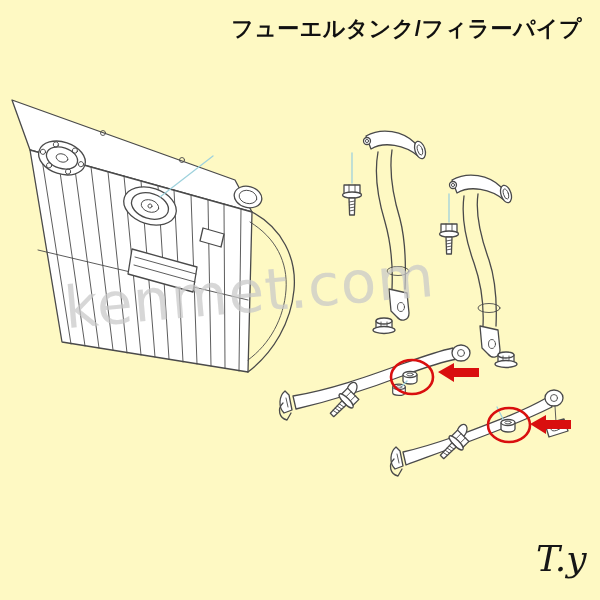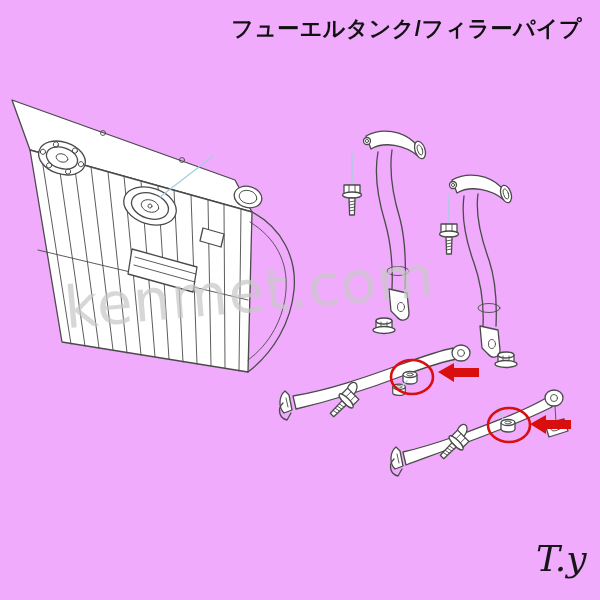--- a/index.html
+++ b/index.html
@@ -1,16 +1,16 @@
 <!DOCTYPE html>
 <html style="--c-line: #4a4a4a; --c-leader: #9fd2dd; --c-highlight: #d90f0f; --c-watermark: #c9c9c9;"><head>
 <meta charset="utf-8">
 <style>
   html,body{margin:0;padding:0;background:#fff;}
-  .page{position:relative;width:600px;height:600px;background:#f0abfc;overflow:hidden;
+  .page{position:relative;width:600px;height:600px;background:#fef9c3;overflow:hidden;
         font-family:"Liberation Sans",sans-serif;}
   .title{position:absolute;top:14px;right:18px;margin:0;font-size:22px;font-weight:bold;
          color:#111;letter-spacing:.5px;white-space:nowrap;z-index:2;}
   svg{position:absolute;left:0;top:0;}
   .ln{fill:none;stroke:var(--c-line,#4a4a4a);stroke-width:1.3;stroke-linecap:round;stroke-linejoin:round;}
   .thin{stroke-width:.9;}
   .fw{fill:#ffffff;stroke:var(--c-line,#4a4a4a);stroke-width:1.3;stroke-linejoin:round;}
   .leader{fill:none;stroke:var(--c-leader,#9fd2dd);stroke-width:1.3;stroke-linecap:round;}
   .hl{fill:none;stroke:var(--c-highlight,#d90f0f);stroke-width:2.6;}
   .hl-fill{fill:var(--c-highlight,#d90f0f);stroke:none;}

